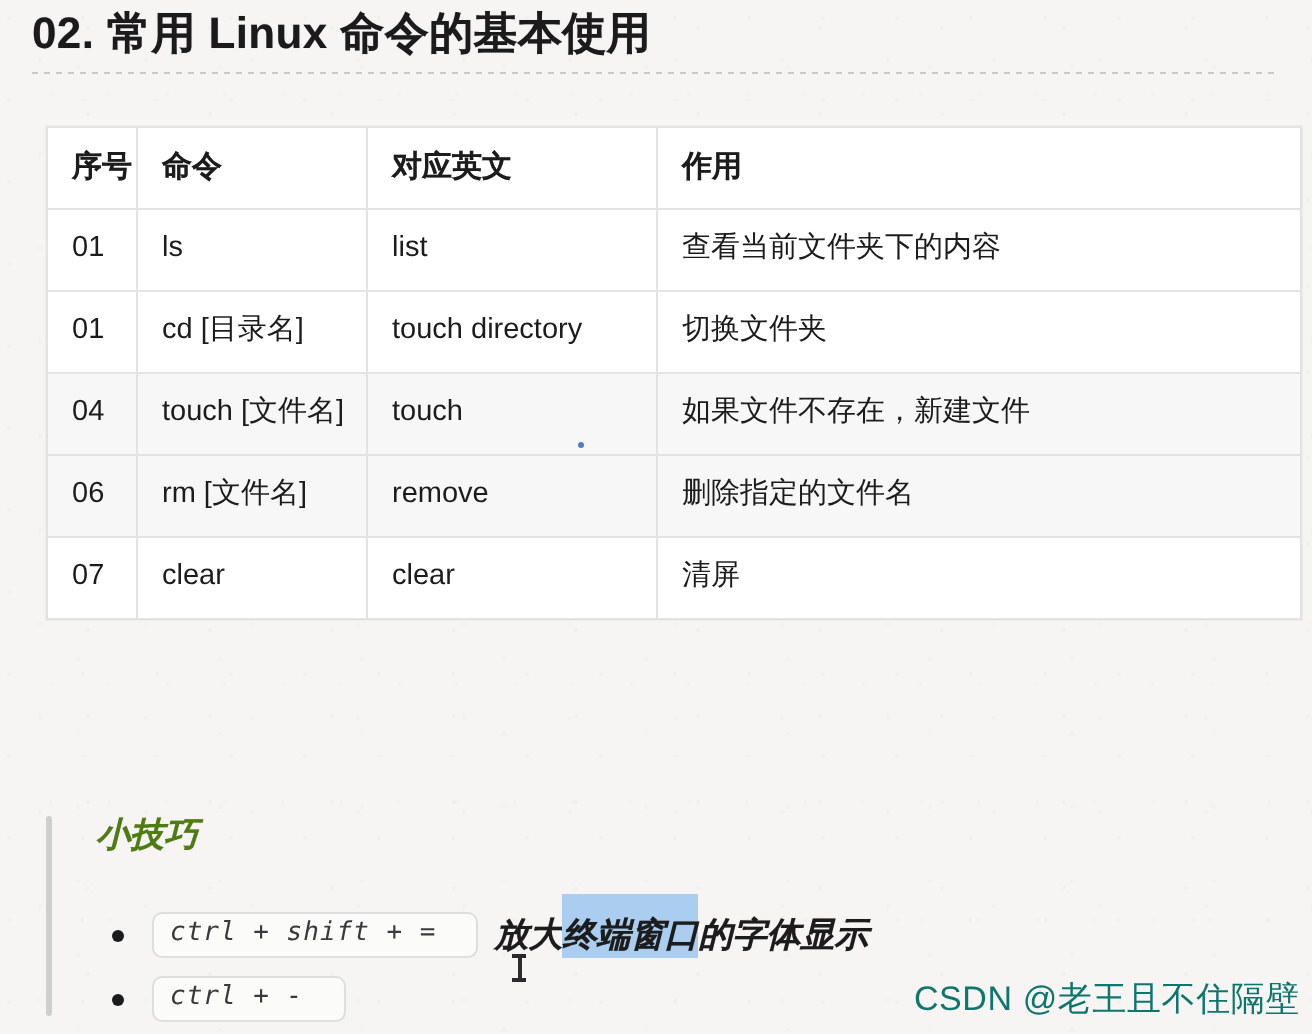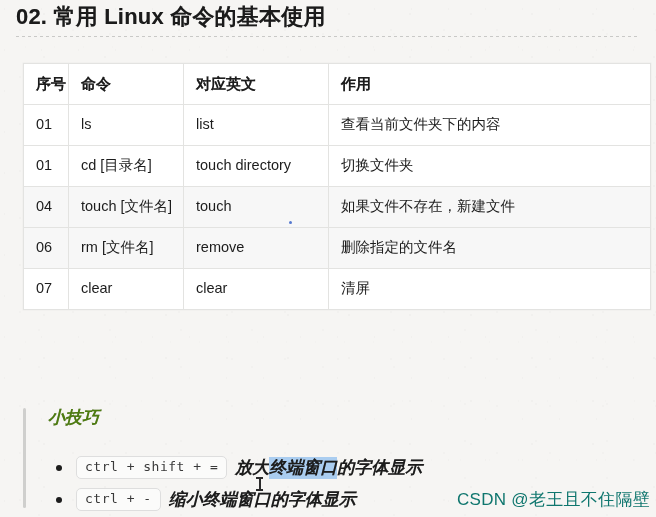--- a/index.html
+++ b/index.html
@@ -144,38 +144,39 @@
     background: #1c1c1c;
     border-radius: 50%;
     margin-right: 14px;
     flex: 0 0 auto;
   }
   .keycap {
     display: inline-block;
     border: 1px solid #dedede;
     border-radius: 5px;
     background: #fbfbfa;
-    padding: 2px 8px 3px 8px;
+    padding: 2px 20px 3px 8px;
     font-family: "DejaVu Sans Mono", "Liberation Mono", monospace;
     font-size: 13px;
+    font-style: italic;
     color: #3a3a3a;
     letter-spacing: 0.5px;
     line-height: 1.25;
   }
   .tip-text {
     margin-left: 8px;
     font-size: 17px;
     font-weight: 700;
     font-style: italic;
     color: #1c1c1c;
     text-shadow: 0 0 0.4px rgba(0,0,0,0.3);
   }
   .hl {
     background: #aacdf0;
-    padding: 1px 0 2px 0;
+    padding: 11px 0 2px 0;
   }
 
   
   .text-cursor {
     position: absolute;
     left: 256px;
     top: 476px;
     width: 7px;
     height: 16px;
     pointer-events: none;
@@ -275,21 +276,20 @@
     <span class="bullet"></span>
     <span class="keycap">ctrl + shift + =</span>
     <span class="tip-text">
       <span>放大</span><span class="hl">终端窗口</span><span>的字体显示</span>
     </span>
   </div>
 
   <div class="tip-row r2">
     <span class="bullet"></span>
     <span class="keycap">ctrl + -</span>
-    <span class="tip-text">缩小终端窗口的字体显示</span>
   </div>
 </div>
 
 <div class="text-cursor">
   <div class="cap-top"></div>
   <div class="stem"></div>
   <div class="cap-bot"></div>
 </div>
 
 <div class="watermark">CSDN @老王且不住隔壁</div>

